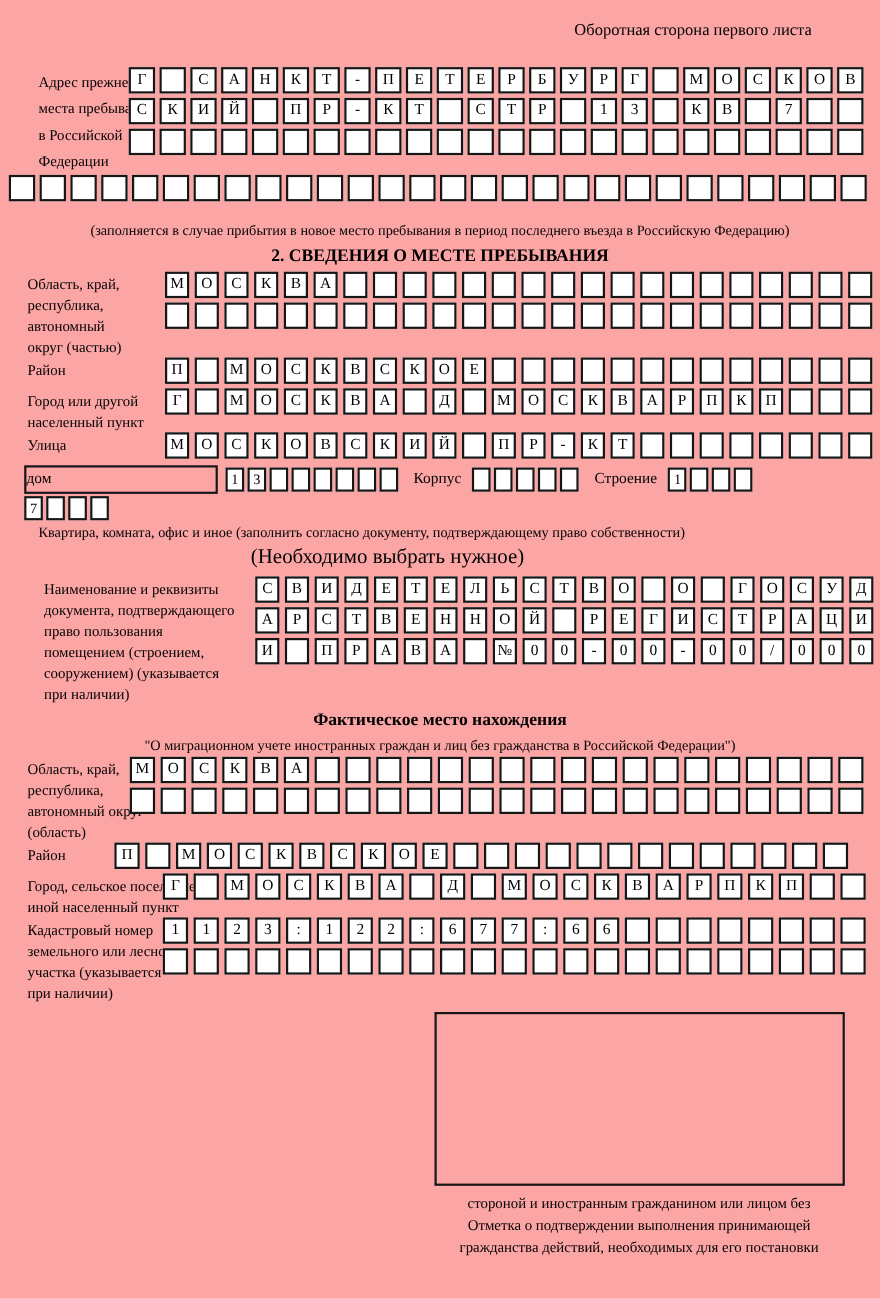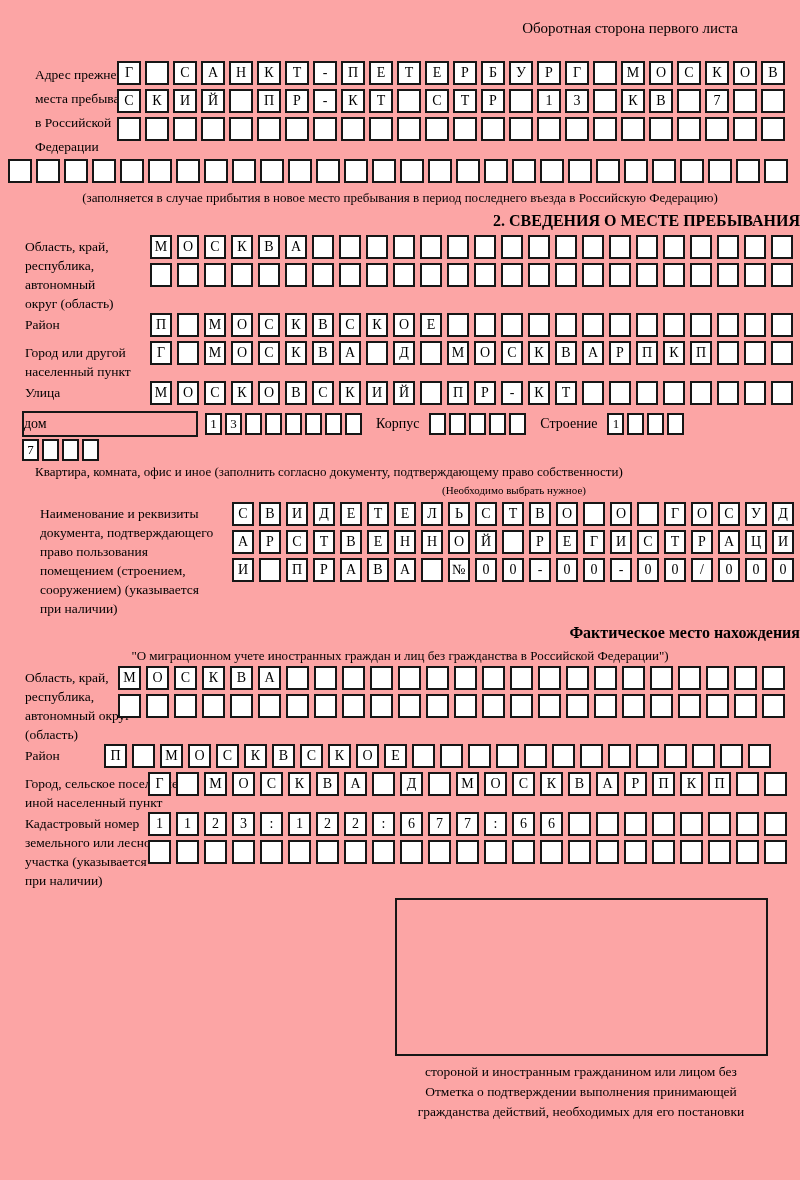--- a/index.html
+++ b/index.html
@@ -19,37 +19,37 @@
   
   .boxrow{display:flex;gap:4px;margin-bottom:4px;}
   .cell{box-sizing:border-box;flex:0 0 auto;border:2px solid #161616;background:#fff;
         text-align:center;font-size:14px;}
   .b1 .cell{width:24px;height:24px;line-height:20px;}
   .b2{gap:5px;}  .b2 .cell{width:22px;height:24px;line-height:20px;}
   .b4{gap:5px;}  .b4 .cell{width:23px;height:24px;line-height:20px;}
   .b3{gap:3px;display:inline-flex;margin:0;vertical-align:middle;}
   .b3 .cell{width:17px;height:22px;line-height:18px;font-size:13px;}
   .fullrow{margin-left:8px;}
-  .center-note{text-align:center;font-size:13px;margin-top:7px;}
-  .sec-title{text-align:right;font-weight:bold;font-size:16px;margin:6px 0 5px 0;}
+  .center-note{text-align:center;font-size:13px;margin-top:19px;}
+  .sec-title{text-align:center;font-weight:bold;font-size:16px;margin:6px 0 5px 0;}
   
   .inline-row{margin-left:22px;margin-top:2px;white-space:nowrap;}
   .named-box{display:inline-block;box-sizing:border-box;border:2px solid #161616;height:26px;
              line-height:22px;text-align:left;vertical-align:middle;font-size:14px;}
   .nb-dom{width:176px;margin-right:7px;}
   .nb-kv{width:206px;margin-right:7px;}
   .inline-label{display:inline-block;vertical-align:middle;margin:0 10px 0 14px;font-size:14px;}
   .caption{margin:3px 0 4px 35px;font-size:13px;}
   
   .stay-row{margin:6px 0 0 35px;white-space:nowrap;}
   .stay-row .lbl{display:inline-block;vertical-align:middle;font-size:14px;}
   .cbx{display:inline-block;box-sizing:border-box;width:17px;height:20px;border:2px solid #161616;
        vertical-align:middle;text-align:center;line-height:16px;font-size:13px;margin:0 6px;}
   .sp1{margin-left:2px;} .sp2{margin-left:14px;} .sp3{margin-left:16px;}
-  .stay-note{margin:2px 0 6px 228px;font-size:11px;text-align:center;}
+  .stay-note{margin:2px 0 6px 228px;font-size:19px;}
   
   .note2{text-align:center;font-size:13px;line-height:17px;}
   .stamp-box{box-sizing:border-box;margin:8px 0 0 395px;width:373px;height:158px;border:2px solid #161616;}
   .stamp-caption{margin:6px 0 0 372px;width:418px;text-align:center;font-size:13.5px;line-height:20px;}
   .mt1{margin-top:24px;} .mt2{margin-top:2px;}
 </style>
 </head>
 <body>
 
 <div class="page">
@@ -176,21 +176,21 @@
     </div>
   <div class="center-note">(заполняется в случае прибытия в новое место пребывания в период последнего въезда в Российскую Федерацию)</div>
 
   <div class="sec-title">2. СВЕДЕНИЯ О МЕСТЕ ПРЕБЫВАНИЯ</div>
 
   <div class="field">
     <div class="flabel w-s2">
         <div class="lln">Область, край,</div>
         <div class="lln">республика,</div>
         <div class="lln">автономный</div>
-        <div class="lln">округ (область)</div>
+        <div class="lln">округ (частью)</div>
       </div>
     <div>
       <div class="boxrow b2">
           <span class="cell">М</span>
           <span class="cell">О</span>
           <span class="cell">С</span>
           <span class="cell">К</span>
           <span class="cell">В</span>
           <span class="cell">А</span>
           <span class="cell"></span>

